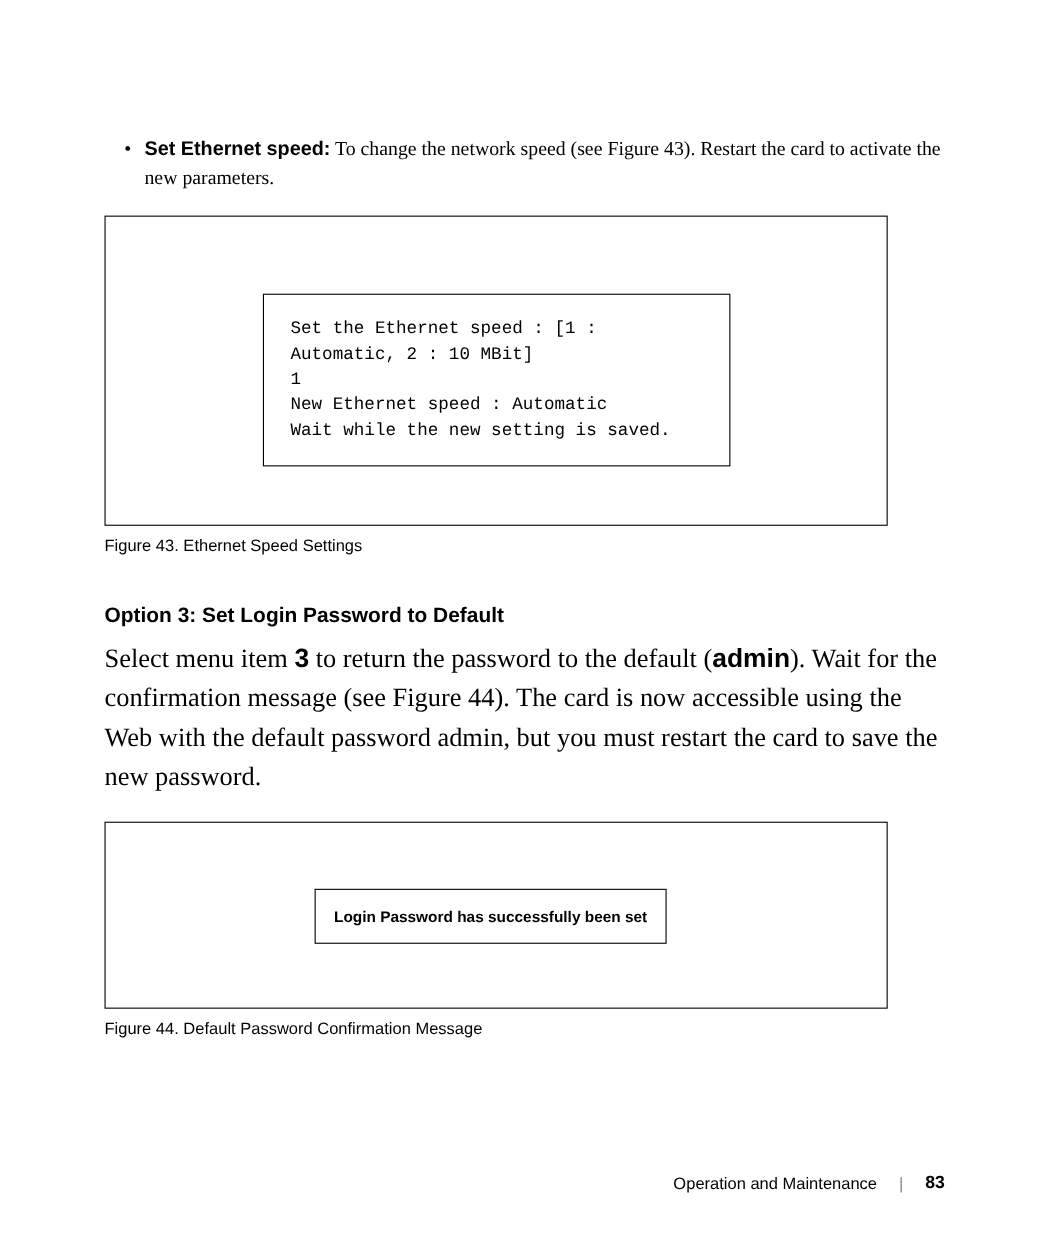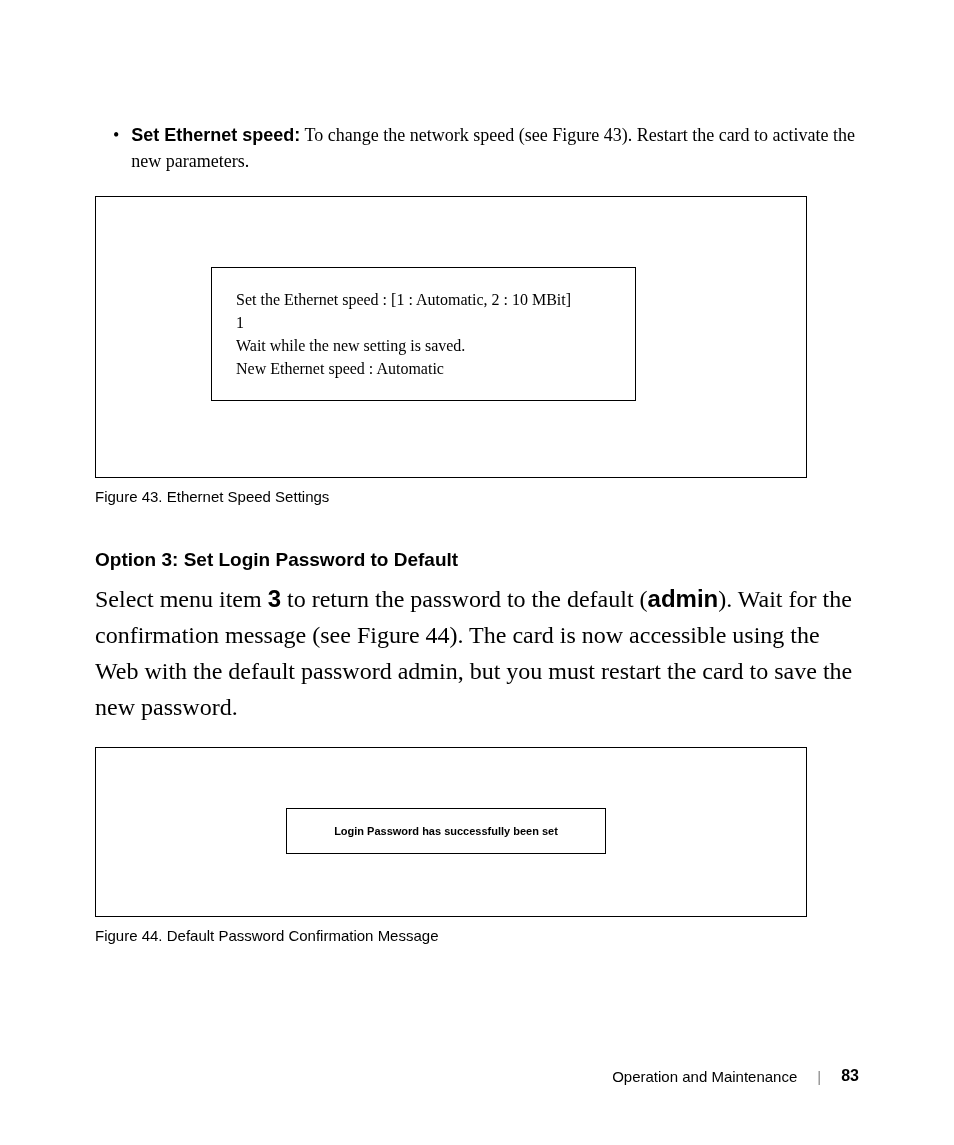--- a/index.html
+++ b/index.html
@@ -39,27 +39,27 @@
   }
   .figure43-outer {
     border: 1.5px solid #000;
     width: 710px;
     height: 280px;
     margin-top: 22px;
     position: relative;
   }
   .figure43-inner {
     position: absolute;
-    left: 115px;
+    left: 143px;
     top: 70px;
     width: 425px;
     border: 1.5px solid #000;
     padding: 20px 24px;
     box-sizing: border-box;
-    font-family: Liberation Serif, serif;
+    font-family: Liberation Mono, monospace;
     font-size: 16px;
     line-height: 23px;
   }
   .caption {
     font-family: Arial, Helvetica, sans-serif;
     font-weight: normal;
     font-size: 15px;
     margin-top: 10px;
   }
   .section-heading {
@@ -86,21 +86,21 @@
   }
   .figure44-inner {
     position: absolute;
     left: 190px;
     top: 60px;
     width: 320px;
     border: 1.5px solid #000;
     padding: 16px 10px;
     box-sizing: border-box;
     font-family: Arial, Helvetica, sans-serif;
-    font-size: 11px;
+    font-size: 14px;
     font-weight: bold;
     text-align: center;
   }
   .footer {
     position: absolute;
     bottom: 60px;
     right: 95px;
     font-family: Arial, Helvetica, sans-serif;
     font-size: 15px;
     display: flex;
@@ -124,22 +124,22 @@
     <div class="bullet">•</div>
     <div class="bullet-text">
       <span class="lead">Set Ethernet speed:</span><span> To change the network speed (see Figure 43). Restart the card to activate the new parameters.</span>
     </div>
   </div>
 
   <div class="figure43-outer">
     <div class="figure43-inner">
       <div>Set the Ethernet speed : [1 : Automatic, 2 : 10 MBit]</div>
       <div>1</div>
+      <div>New Ethernet speed : Automatic</div>
       <div>Wait while the new setting is saved.</div>
-      <div>New Ethernet speed : Automatic</div>
     </div>
   </div>
   <div class="caption">Figure 43. Ethernet Speed Settings</div>
 
   <div class="section-heading">Option 3: Set Login Password to Default</div>
 
   <div class="body-para">
     <span>Select menu item </span><span class="bold">3</span><span> to return the password to the default (</span><span class="bold">admin</span><span>). Wait for the confirmation message (see Figure 44). The card is now accessible using the Web with the default password admin, but you must restart the card to save the new password.</span>
   </div>
 

